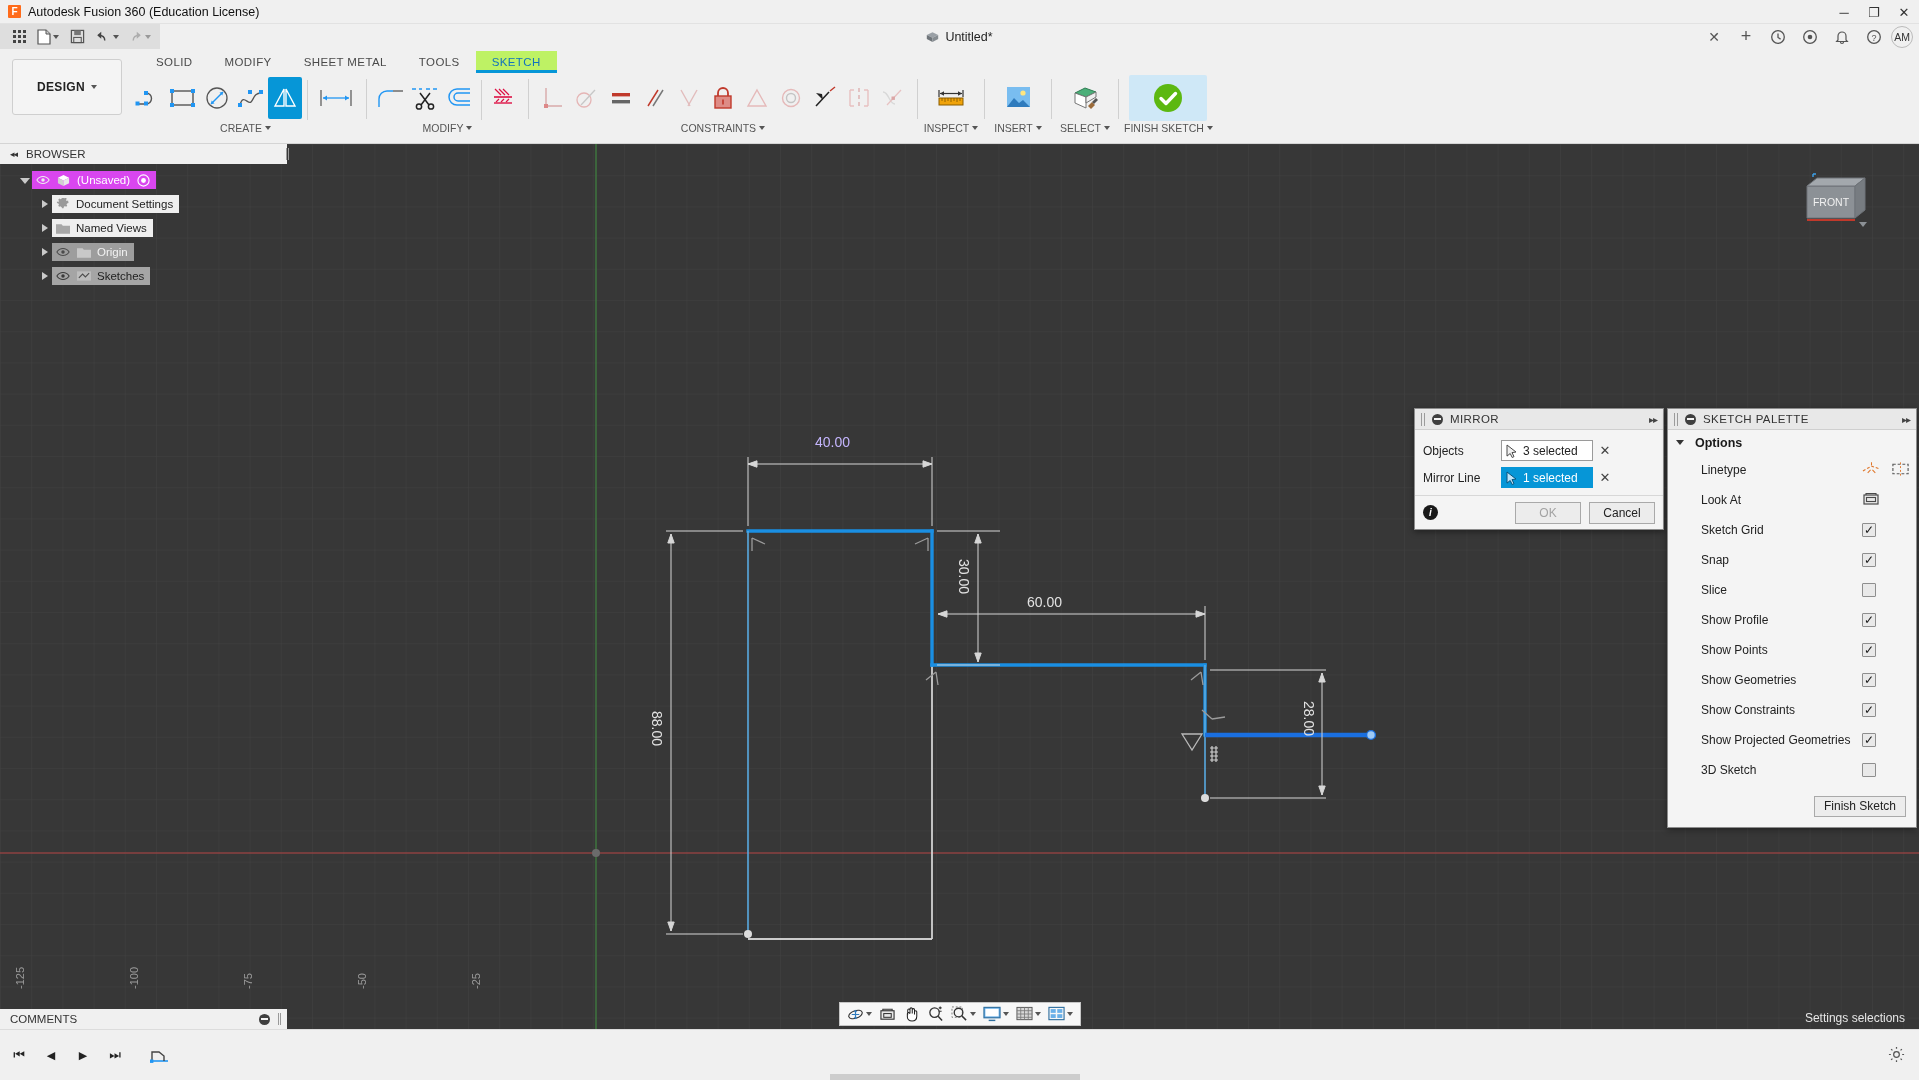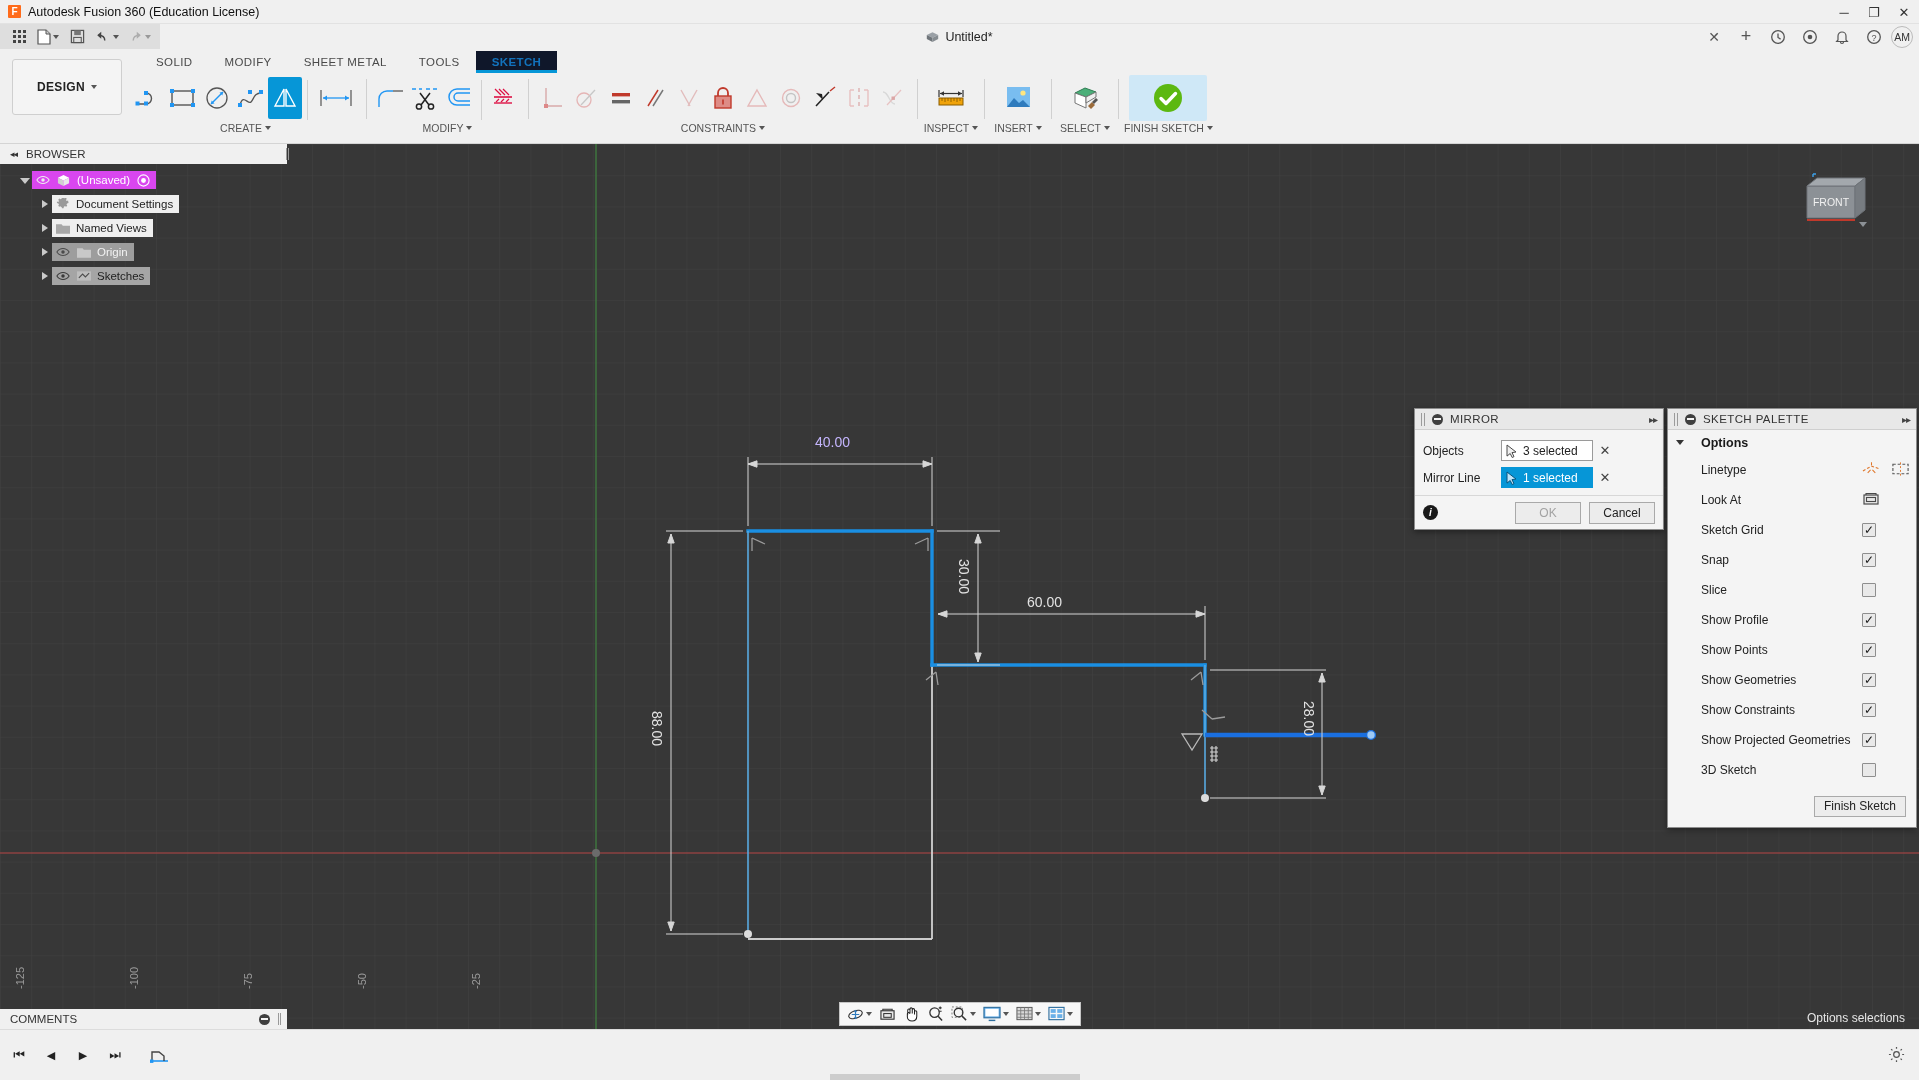--- a/index.html
+++ b/index.html
@@ -81,21 +81,21 @@
   .ws-selector span { font-size:12px; font-weight:bold; letter-spacing:.3px; color:#222;}
 
   .tabs {
     position:absolute; left:140px; top:0px; height:24px; display:flex; align-items:flex-end;
   }
   .tab {
     padding:0 16px; height:22px; line-height:22px; font-size:11.5px; color:#4a4a4a;
     letter-spacing:.4px; cursor:pointer;
   }
   .tab.active {
-    background:#0f172a; color:#1273bd; border-bottom:3px solid #0696d7; font-weight:bold;
+    background:#bef264; color:#1273bd; border-bottom:3px solid #0696d7; font-weight:normal;
   }
 
   .panels { position:absolute; left:130px; top:26px; height:68px; display:flex; align-items:flex-start; }
   .panel { display:flex; flex-direction:column; align-items:center; height:68px; position:relative; }
   .panel-row { display:flex; align-items:center; height:46px; padding:0 2px;}
   .panel-title {
     font-size:10.5px; color:#555; text-align:center; width:100%;
     display:flex; align-items:center; justify-content:center; gap:3px; margin-top:1px;
   }
   .panel-sep { width:1px; height:40px; background:#d0d0d0; margin:4px 5px 0 5px; }
@@ -175,21 +175,21 @@
   }
   .dbtn {
     height:22px; min-width:66px; border:1px solid #a9a9a9; background:#ececec;
     font-size:12px; display:flex;align-items:center;justify-content:center;cursor:pointer;
   }
   .dbtn.disabled { color:#a3a3a3; }
 
   
   .palette { position:absolute; width:250px; }
   .pal-sec {
-    display:flex; align-items:center; gap:17px; height:25px; padding-left:8px;
+    display:flex; align-items:center; gap:11px; height:25px; padding-left:8px;
     font-size:12.5px; font-weight:bold; color:#1a1a1a;
   }
   .tri-sm { width:0;height:0;border-left:4.5px solid transparent;border-right:4.5px solid transparent;border-top:5.5px solid #333; }
   .pal-row {
     display:flex; align-items:center; height:30px; padding:0 10px 0 10px;
   }
   .pal-label { flex:1; font-size:12px; color:#222;margin-left:23px; }
   .pal-ctl { width:44px; display:flex; align-items:center; justify-content:flex-start; gap:10px;}
   .chk {
     width:14px;height:14px;border:1px solid #8e8e8e; background:#e9e9e9;
@@ -1063,21 +1063,21 @@
             <rect x="1" y="1" width="16" height="13" fill="none" stroke="#2f6f9f" stroke-width="1.2"></rect>
             <rect x="2.8" y="2.8" width="5.4" height="4" fill="#6ab0e8"></rect>
             <rect x="9.8" y="2.8" width="5.4" height="4" fill="#6ab0e8"></rect>
             <rect x="2.8" y="8.2" width="5.4" height="4" fill="#6ab0e8"></rect>
             <rect x="9.8" y="8.2" width="5.4" height="4" fill="#6ab0e8"></rect>
           </svg>
         <div class="caret-d"></div>
       </div>
     </div>
 
-    <div class="statusright">Options selections</div>
+    <div class="statusright">Settings selections</div>
   </div>
 
   <div class="timeline">
     <div class="tlbtn" style="font-size:13px;">⏮</div>
     <div class="tlbtn" style="font-size:11px;">◀</div>
     <div class="tlbtn" style="font-size:11px;">▶</div>
     <div class="tlbtn" style="font-size:13px;">⏭</div>
     <div class="tlbtn" style="margin-left:10px;width:26px;height:26px;">
       <svg width="24" height="24" viewBox="0 0 24 24">
         <path d="M3 18h18" stroke="#2196f3" stroke-width="1.6"></path>

